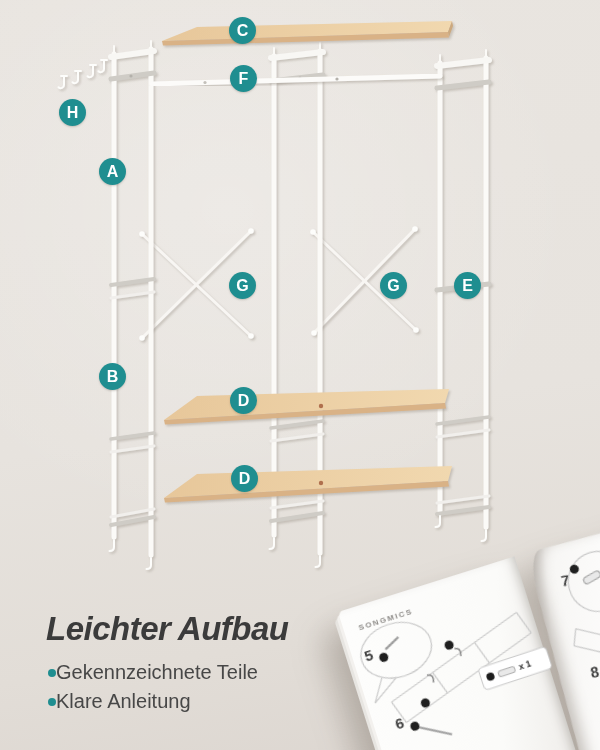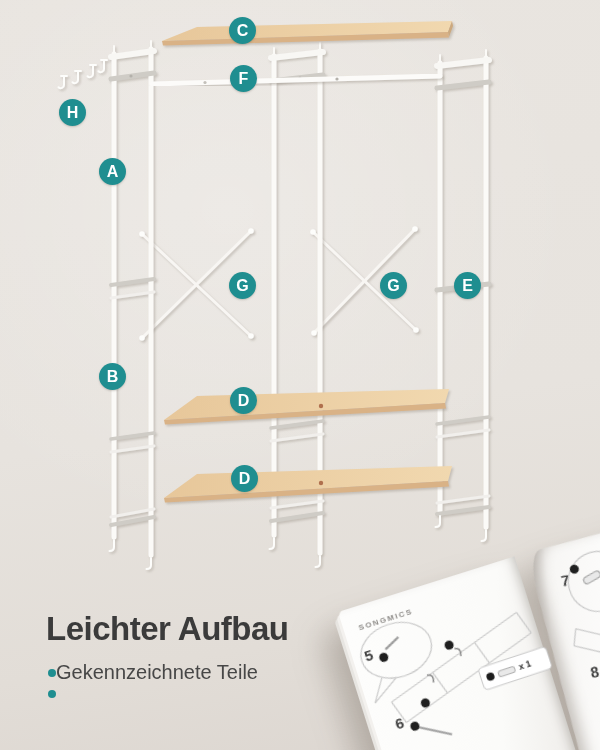--- a/index.html
+++ b/index.html
@@ -8,21 +8,21 @@
     background:
       radial-gradient(95% 70% at 38% 28%, rgba(255,255,255,.22), rgba(255,255,255,0) 62%),
       linear-gradient(172deg,#e9e5e0 0%,#e7e3de 55%,#e2ddd7 82%,#dcd6d0 100%);}
   #rack-svg{position:absolute;left:0;top:0;}
   
   .plabel{position:absolute;width:27px;height:27px;border-radius:50%;
     background:#1f8e90;color:#fff;display:flex;align-items:center;justify-content:center;
     font-size:16px;font-weight:bold;box-shadow:0 1px 2px rgba(80,70,60,.25);}
   
   .caption{position:absolute;left:46px;top:610px;}
-  .caption h1{margin:0;font-size:33px;font-weight:bold;color:#3b3b3b;letter-spacing:-.5px;}
+  .caption h1{margin:0;font-size:33px;font-weight:bold;color:#3b3b3b;letter-spacing:-.5px;font-style:italic;}
   .caption ul{list-style:none;margin:13px 0 0 2px;padding:0;}
   .caption li{display:flex;align-items:center;font-size:20px;color:#474747;
     margin-bottom:6px;}
   .dot{width:8px;height:8px;border-radius:50%;background:#1f8e90;flex:0 0 auto;}
   
   .manual{position:absolute;left:338px;top:612px;width:400px;height:300px;
     transform:rotate(-17.5deg);transform-origin:0 0;
     filter:drop-shadow(-18px 16px 16px rgba(105,95,85,.38));}
   .page{position:absolute;top:0;height:300px;}
   .page-left{left:0;width:185px;border-radius:5px 0 0 6px;
@@ -214,20 +214,21 @@
 
   <div class="caption">
     <h1>Leichter Aufbau</h1>
     <ul>
       <li>
         <span class="dot"></span>
         <span>Gekennzeichnete Teile</span>
       </li>
       <li>
         <span class="dot"></span>
+        <span>Klare Anleitung</span>
       </li>
     </ul>
   </div>
 
   <div class="manual">
     <div class="page page-left">
       <div class="brand">SONGMICS</div>
       <div class="stepnum s5">5</div>
       <div class="stepnum s6">6</div>
       <svg class="art" width="185" height="300" viewBox="0 0 185 300" fill="none" stroke="#c9c9c9" stroke-width="1.2">

